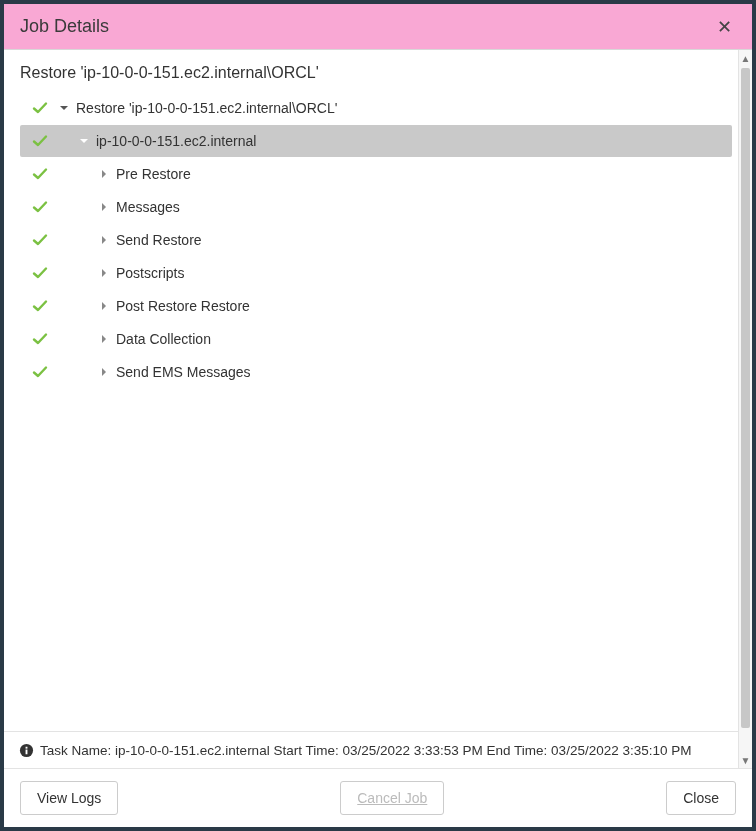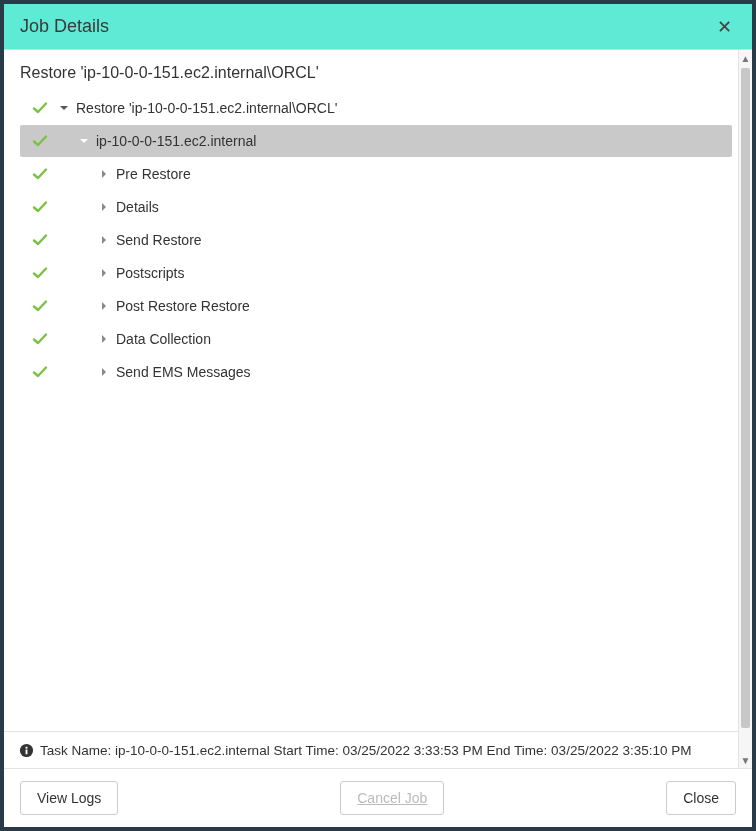--- a/index.html
+++ b/index.html
@@ -8,21 +8,21 @@
     width: 756px;
     height: 831px;
     margin: 0 auto;
     background: #fff;
     border: 4px solid #2a3a47;
     display: flex;
     flex-direction: column;
     position: relative;
   }
   .titlebar {
-    background: #5eead4;
+    background: #f9a8d4;
     border-bottom: 1px solid #d8d8d8;
     padding: 12px 16px;
     display: flex;
     align-items: center;
     justify-content: space-between;
   }
   .titlebar h1 {
     font-size: 18px;
     font-weight: 400;
     color: #3a3a3a;
@@ -246,21 +246,21 @@
                     <path d="M2 8.5 L6 12 L14 3.5" stroke="#7bc142" stroke-width="2.4" fill="none" stroke-linecap="round" stroke-linejoin="round"></path>
                   </svg>
                 </span>
               </span>
             <span class="indent-2"></span>
             <span class="toggle">
                 <svg width="10" height="10" viewBox="0 0 10 10">
                   <path d="M3 1 L7 5 L3 9 Z" fill="#888"></path>
                 </svg>
               </span>
-            <span class="label">Details</span>
+            <span class="label">Messages</span>
           </div>
 
           <div class="tree-row">
             <span class="status-cell">
                 <span class="check">
                   <svg width="16" height="16" viewBox="0 0 16 16">
                     <path d="M2 8.5 L6 12 L14 3.5" stroke="#7bc142" stroke-width="2.4" fill="none" stroke-linecap="round" stroke-linejoin="round"></path>
                   </svg>
                 </span>
               </span>

